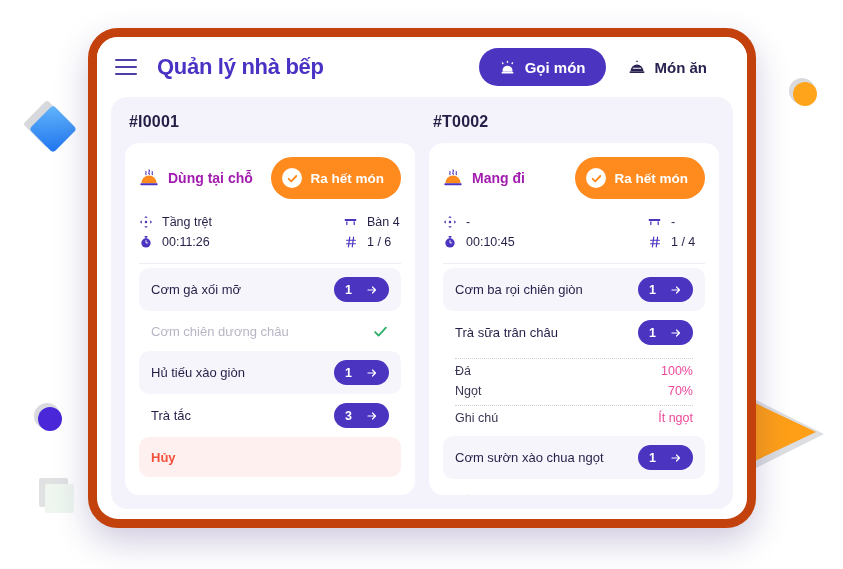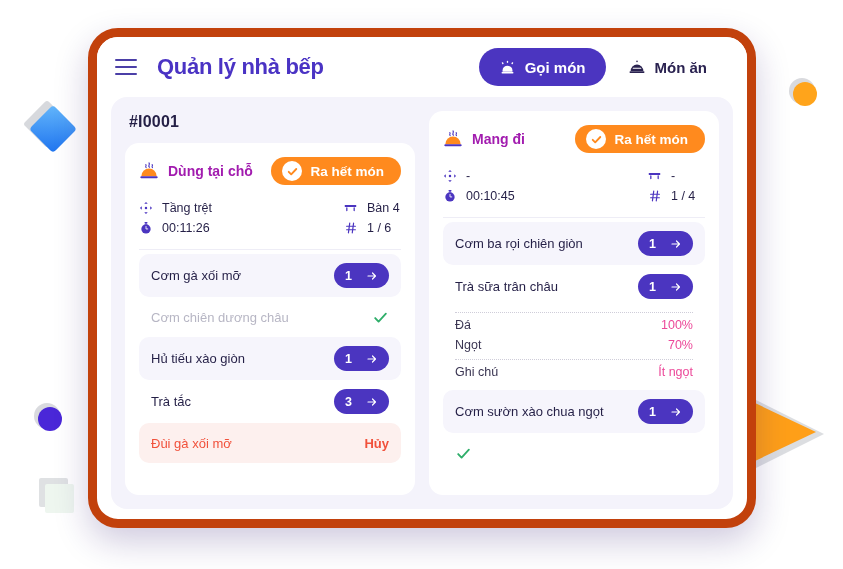--- a/index.html
+++ b/index.html
@@ -196,21 +196,21 @@
   .order-type-label {
     font-size: 14px; font-weight: bold; color: #a21caf; white-space: nowrap;
   }
 
   .btn-done {
     display: flex; align-items: center; gap: 8px;
     background: #ff8a1e;
     color: #ffffff;
     border: none;
     border-radius: 21px;
-    height: 28px;
+    height: 42px;
     padding: 0 17px 0 11px;
     font-size: 13.5px;
     font-weight: bold;
     font-family: "Liberation Sans", sans-serif;
     cursor: pointer;
     white-space: nowrap;
   }
   .check-circle {
     width: 20px; height: 20px; border-radius: 50%;
     background: #ffffff;
@@ -460,29 +460,29 @@
                 <span>3</span>
                 <span class="icon">
                   <svg width="12" height="12" viewBox="0 0 24 24" fill="none" stroke="#ffffff" stroke-width="2.4" stroke-linecap="round" stroke-linejoin="round">
                     <path d="M4 12h15M13 6l6 6-6 6"></path>
                   </svg>
                 </span>
               </span>
             </div>
 
             <div class="item cancelled">
-              <span class="item-name">Đùi gà xối mỡ</span>
               <span class="cancel-label">Hủy</span>
             </div>
 
           </div>
         </div>
       </div>
 
       <div class="order-col">
+        <div class="order-code">#T0002</div>
 
         <div class="order-card">
 
           <div class="card-head">
             <div class="order-type">
               <span class="icon">
                 <svg width="20" height="20" viewBox="0 0 24 24" fill="none">
                   <path d="M2.8 18.2a9.2 9.2 0 0 1 18.4 0H2.8z" fill="#ff8a1e"></path>
                   <rect x="1.6" y="18.4" width="20.8" height="2.4" rx="1.2" fill="#4b35c0"></rect>
                   <path d="M12 2.2c.9 1.1.5 1.9 0 2.8-.5.9-.3 1.7.6 2.4" stroke="#4b35c0" stroke-width="1.4" stroke-linecap="round"></path>

